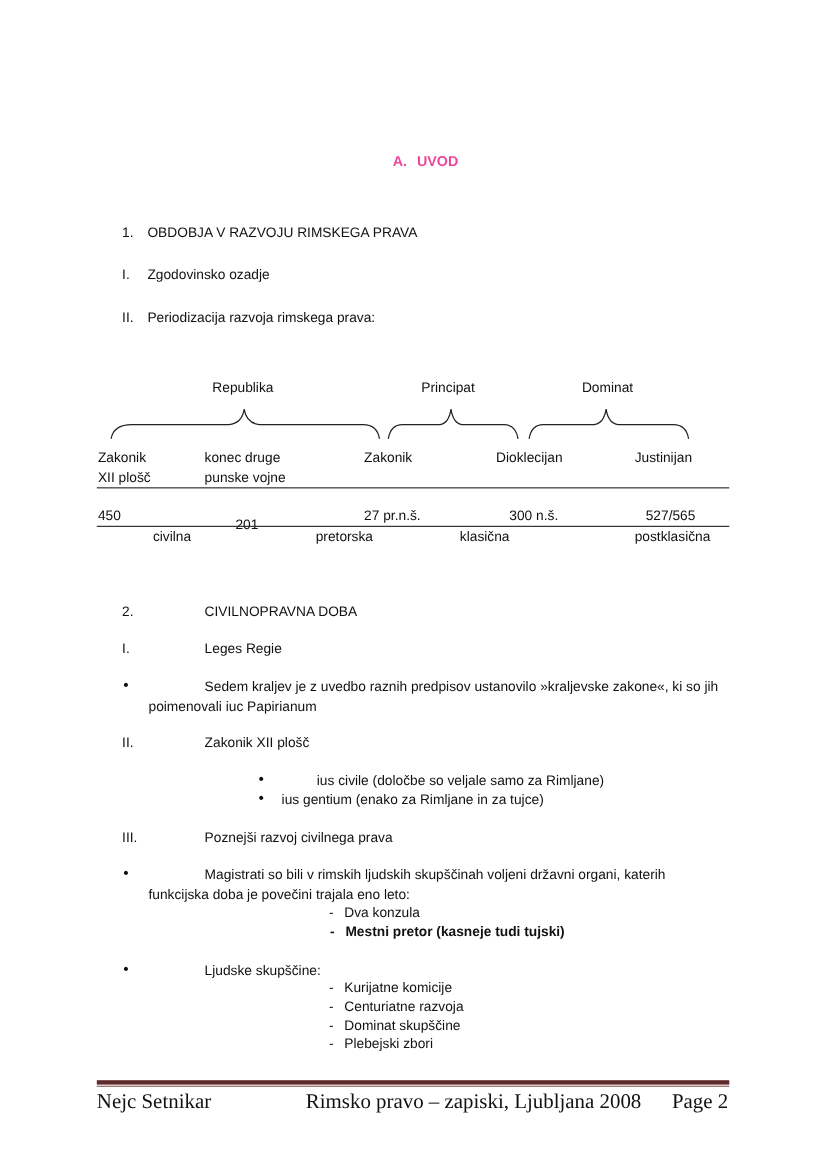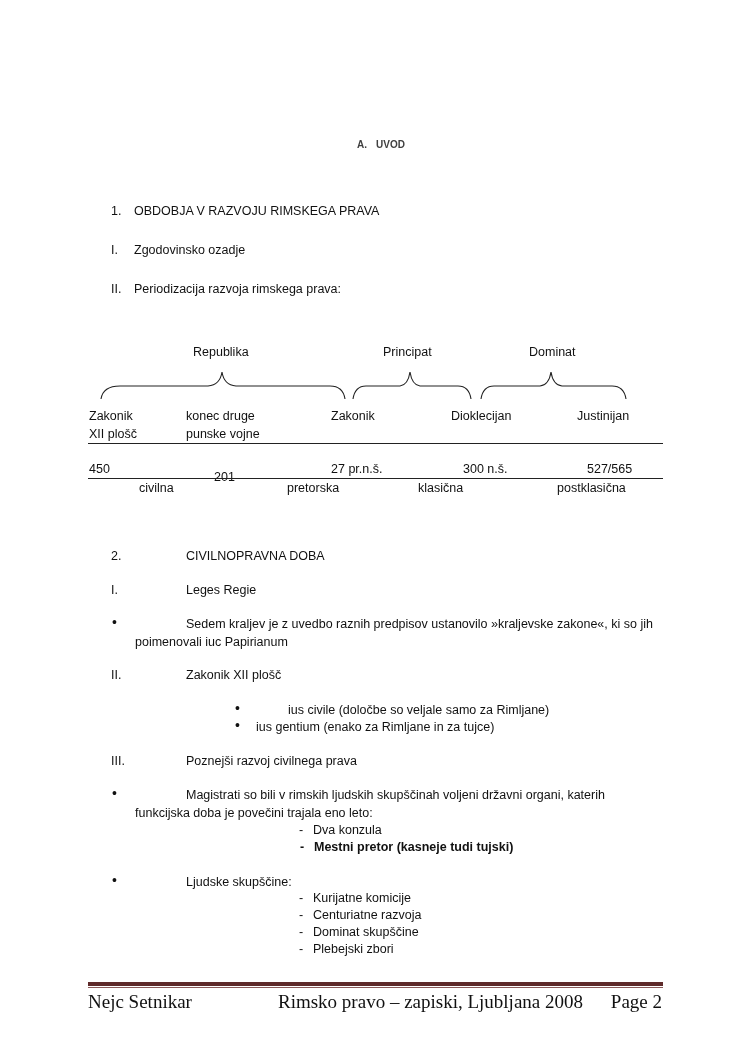--- a/index.html
+++ b/index.html
@@ -1,19 +1,19 @@
 <!DOCTYPE html>
 <html><head>
 <meta charset="utf-8">
 <style>
   html, body { margin: 0; padding: 0; background: #ffffff; }
   body { width: 750px; height: 1061px; position: relative; overflow: hidden;
          font-family: "Liberation Sans", sans-serif; font-size: 12.5px; color: #111; }
   .abs { position: absolute; white-space: nowrap; }
-  .heading { color: #404040; font-weight: bold; font-size: 10px; }
+  .heading { color: #ec4899; font-weight: bold; font-size: 13px; }
   .heading .lbl { margin-left: 9px; }
   .bullet { font-size: 14px; }
   .dash { display: inline-block; width: 14px; }
   .hr { position: absolute; height: 1px; background: #222; }
   .footer-bar { position: absolute; left: 88px; width: 575px; top: 982px; height: 4px; background: #5e2a2a; }
   .footer-thin { position: absolute; left: 88px; width: 575px; top: 987px; height: 1px; background: #8a5a5a; }
   .footer { font-family: "Liberation Serif", serif; font-size: 19px; }
   svg.braces { position: absolute; left: 0; top: 0; }
 </style>
 </head>
@@ -59,21 +59,21 @@
   <div class="abs" style="left:214px; top:470px;">201</div>
   <div class="abs" style="left:331px; top:462px;">27 pr.n.š.</div>
   <div class="abs" style="left:463px; top:462px;">300 n.š.</div>
   <div class="abs" style="left:587px; top:462px;">527/565</div>
 
   <div class="hr" style="left:88px; width:575px; top:478px;"></div>
 
   <div class="abs" style="left:139px; top:481px;">civilna</div>
   <div class="abs" style="left:287px; top:481px;">pretorska</div>
   <div class="abs" style="left:418px; top:481px;">klasična</div>
-  <div class="abs" style="left:545px; top:481px;padding-left:12px;">postklasična</div>
+  <div class="abs" style="left:565px; top:481px;padding-left:12px;">postklasična</div>
 </div>
 
 <div class="abs" style="left:111px; top:549px;">2.</div>
 <div class="abs" style="left:186px; top:549px;">CIVILNOPRAVNA DOBA</div>
 
 <div class="abs" style="left:111px; top:583px;">I.</div>
 <div class="abs" style="left:186px; top:583px;">Leges Regie</div>
 
 <div class="abs bullet" style="left:112px; top:614px;">•</div>
 <div class="abs" style="left:186px; top:617px;">Sedem kraljev je z uvedbo raznih predpisov ustanovilo »kraljevske zakone«, ki so jih</div>

